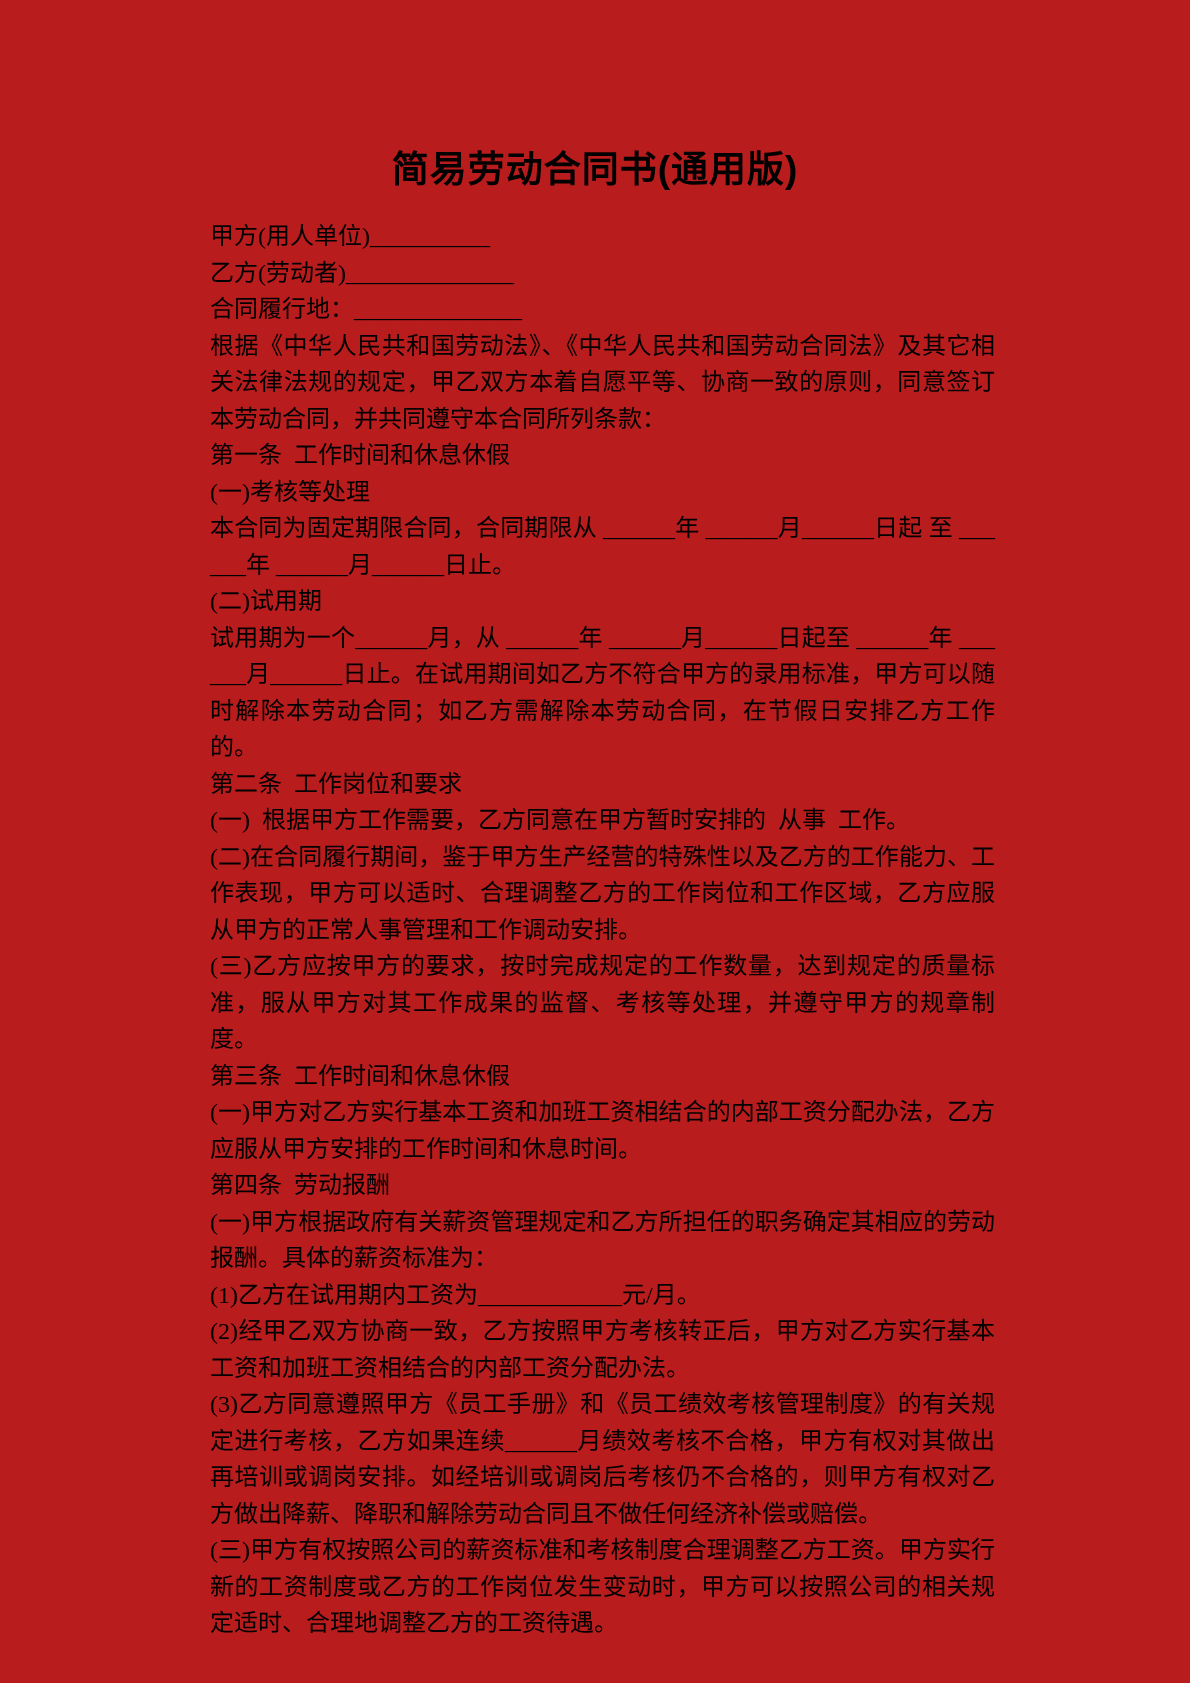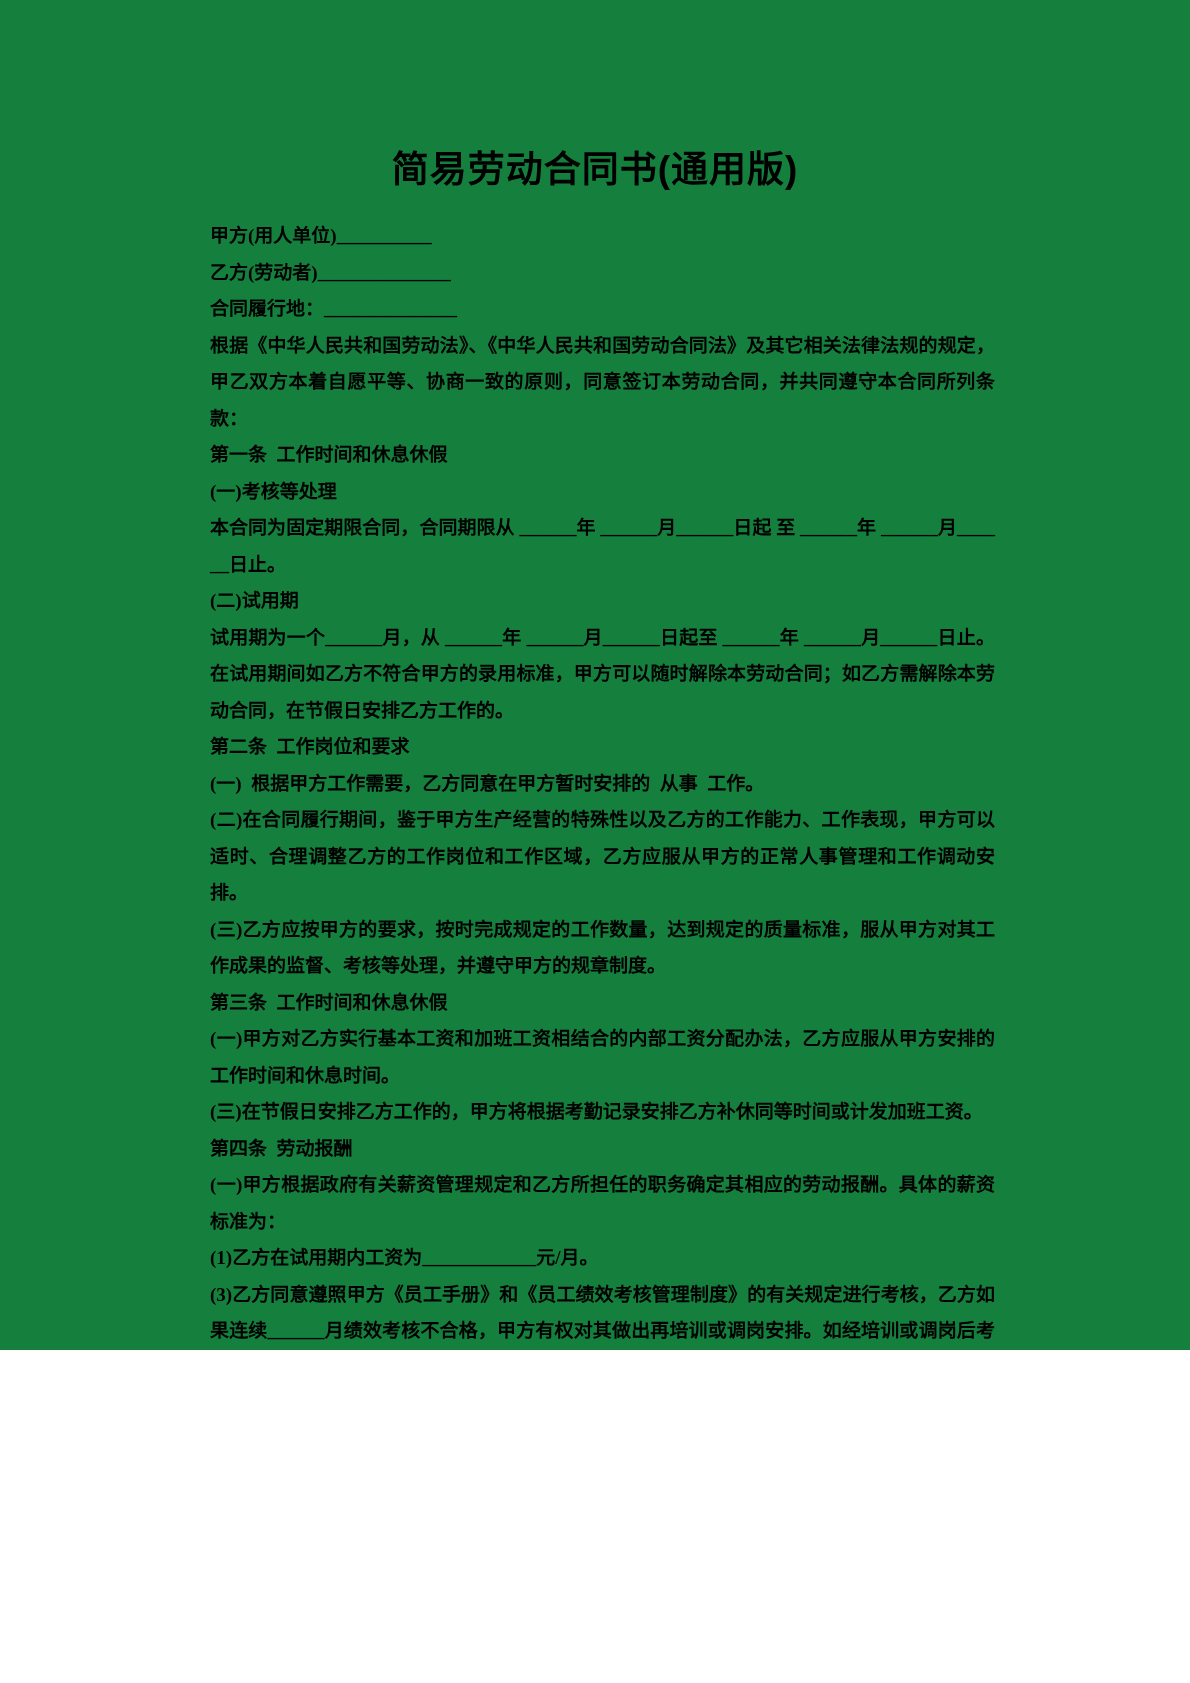--- a/index.html
+++ b/index.html
@@ -2,22 +2,22 @@
 <html lang="zh-CN"><head>
 <meta charset="utf-8">
 <style>
   html, body {
     margin: 0;
     padding: 0;
     background: #ffffff;
   }
   .page {
     width: 1190px;
-    height: 1350px;
-    background: #15803d;
+    height: 1683px;
+    background: #b91c1c;
     position: relative;
     box-sizing: border-box;
     padding: 0;
     overflow: hidden;
     font-family: "Liberation Serif", "DejaVu Serif", serif;
   }
   .doc-title {
     text-align: center;
     font-family: "Liberation Sans", "DejaVu Sans", sans-serif;
     font-weight: bold;
@@ -29,29 +29,28 @@
     line-height: 1.2;
   }
   .body-block {
     margin: 0 auto;
     width: 785px;
     padding-left: 15px;
     box-sizing: content-box;
     margin-top: 26px;
   }
   .para {
-    font-size: 19px;
+    font-size: 24px;
     line-height: 36.5px;
     color: #000000;
     text-align: justify;
     text-justify: inter-ideograph;
     margin: 0;
     word-break: break-all;
     white-space: pre-wrap;
-    font-weight: bold;
   }
   .para.short {
     text-align: left;
   }
 </style>
 </head>
 <body>
 
 <div class="page">
 
@@ -66,21 +65,21 @@
       <p class="para short">(一)考核等处理</p>
       <p class="para">本合同为固定期限合同，合同期限从 ______年 ______月______日起 至 ______年 ______月______日止。</p>
       <p class="para short">(二)试用期</p>
       <p class="para">试用期为一个______月，从 ______年 ______月______日起至 ______年 ______月______日止。在试用期间如乙方不符合甲方的录用标准，甲方可以随时解除本劳动合同；如乙方需解除本劳动合同，在节假日安排乙方工作的。</p>
       <p class="para short">第二条  工作岗位和要求</p>
       <p class="para short">(一)  根据甲方工作需要，乙方同意在甲方暂时安排的  从事  工作。</p>
       <p class="para">(二)在合同履行期间，鉴于甲方生产经营的特殊性以及乙方的工作能力、工作表现，甲方可以适时、合理调整乙方的工作岗位和工作区域，乙方应服从甲方的正常人事管理和工作调动安排。</p>
       <p class="para">(三)乙方应按甲方的要求，按时完成规定的工作数量，达到规定的质量标准，服从甲方对其工作成果的监督、考核等处理，并遵守甲方的规章制度。</p>
       <p class="para short">第三条  工作时间和休息休假</p>
       <p class="para">(一)甲方对乙方实行基本工资和加班工资相结合的内部工资分配办法，乙方应服从甲方安排的工作时间和休息时间。</p>
-      <p class="para">(三)在节假日安排乙方工作的，甲方将根据考勤记录安排乙方补休同等时间或计发加班工资。</p>
       <p class="para short">第四条  劳动报酬</p>
       <p class="para">(一)甲方根据政府有关薪资管理规定和乙方所担任的职务确定其相应的劳动报酬。具体的薪资标准为：</p>
       <p class="para short">(1)乙方在试用期内工资为____________元/月。</p>
+      <p class="para">(2)经甲乙双方协商一致，乙方按照甲方考核转正后，甲方对乙方实行基本工资和加班工资相结合的内部工资分配办法。</p>
       <p class="para">(3)乙方同意遵照甲方《员工手册》和《员工绩效考核管理制度》的有关规定进行考核，乙方如果连续______月绩效考核不合格，甲方有权对其做出再培训或调岗安排。如经培训或调岗后考核仍不合格的，则甲方有权对乙方做出降薪、降职和解除劳动合同且不做任何经济补偿或赔偿。</p>
       <p class="para">(三)甲方有权按照公司的薪资标准和考核制度合理调整乙方工资。甲方实行新的工资制度或乙方的工作岗位发生变动时，甲方可以按照公司的相关规定适时、合理地调整乙方的工资待遇。</p>
     </div>
 
 </div>
 
 </body></html>

